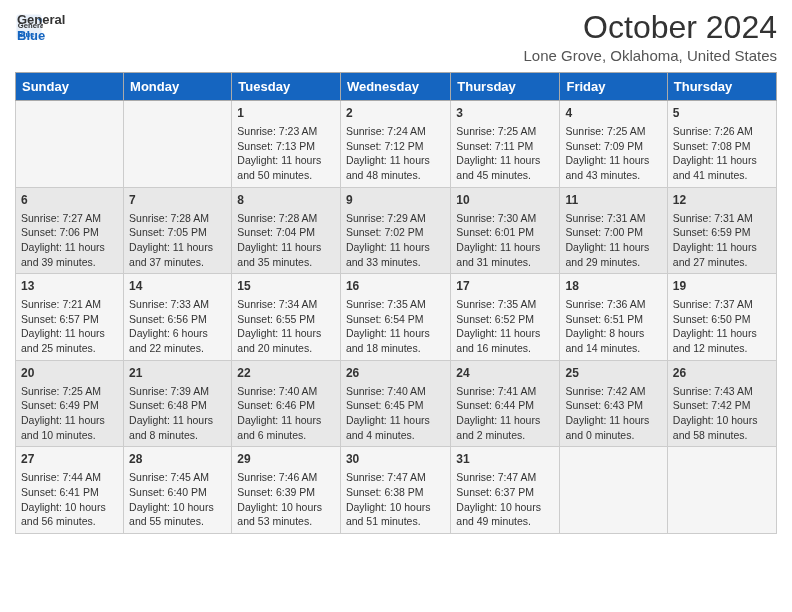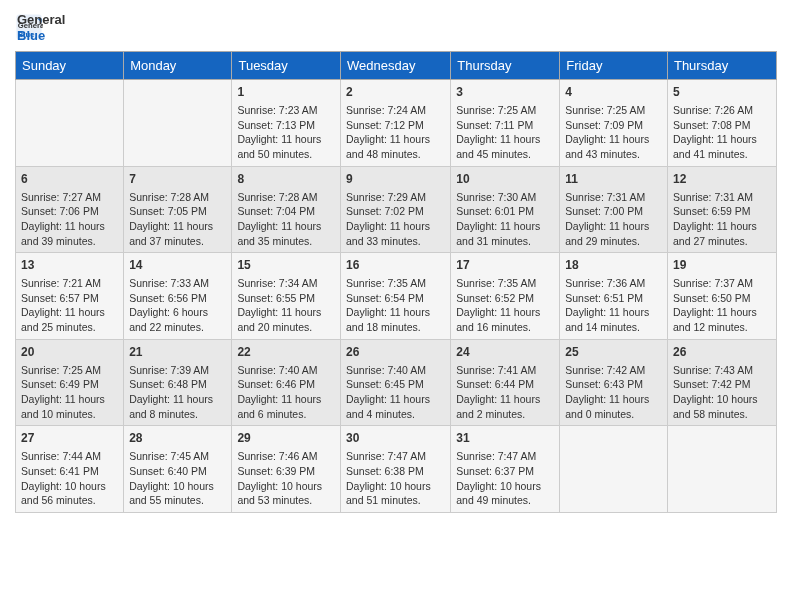--- a/index.html
+++ b/index.html
@@ -43,21 +43,21 @@
       width: 100%;
       border-collapse: collapse;
       font-size: 11px;
     }
     .calendar-table thead tr th {
       background-color: #1565c0;
       color: #fff;
       text-align: left;
       padding: 6px 6px;
       font-size: 13px;
-      font-weight: normal;
+      font-weight: bold;
       border: 1px solid #aaa;
     }
     .calendar-table tbody tr td {
       border: 1px solid #ccc;
       vertical-align: top;
       padding: 4px 5px;
       width: 113px;
       height: 80px;
       color: #333;
       font-size: 10.5px;
@@ -86,20 +86,24 @@
         <rect x="2" y="2" width="36" height="36" rx="4" fill="#1565c0" opacity="0.1"></rect>
         <text x="4" y="22" font-size="11" font-weight="bold" fill="#333" font-family="Arial">General</text>
         <text x="4" y="34" font-size="11" font-weight="bold" fill="#1565c0" font-family="Arial">Blue</text>
         <polygon points="32,8 38,14 38,8" fill="#1565c0"></polygon>
       </svg>
       <div style="display:flex;flex-direction:column;line-height:1.2;margin-left:-28px;margin-top:2px;">
         <span style="font-size:13px;font-weight:bold;color:#333;">General</span>
         <span style="font-size:13px;font-weight:bold;color:#1565c0;">Blue</span>
       </div>
     </div>
+    <div class="title-block">
+      <div class="main-title">October 2024</div>
+      <div class="subtitle">Lone Grove, Oklahoma, United States</div>
+    </div>
   </div>
 
   <table class="calendar-table">
     <thead>
       <tr>
       <th>Sunday</th>
           <th>Monday</th>
           <th>Tuesday</th>
           <th>Wednesday</th>
           <th>Thursday</th>
@@ -125,21 +129,21 @@
           <td><span class="day-number">10</span><span>Sunrise: 7:30 AM</span><br><span>Sunset: 6:01 PM</span><br><span>Daylight: 11 hours and 31 minutes.</span></td>
           <td><span class="day-number">11</span><span>Sunrise: 7:31 AM</span><br><span>Sunset: 7:00 PM</span><br><span>Daylight: 11 hours and 29 minutes.</span></td>
           <td><span class="day-number">12</span><span>Sunrise: 7:31 AM</span><br><span>Sunset: 6:59 PM</span><br><span>Daylight: 11 hours and 27 minutes.</span></td>
         </tr>
         <tr>
           <td><span class="day-number">13</span><span>Sunrise: 7:21 AM</span><br><span>Sunset: 6:57 PM</span><br><span>Daylight: 11 hours and 25 minutes.</span></td>
           <td><span class="day-number">14</span><span>Sunrise: 7:33 AM</span><br><span>Sunset: 6:56 PM</span><br><span>Daylight: 6 hours and 22 minutes.</span></td>
           <td><span class="day-number">15</span><span>Sunrise: 7:34 AM</span><br><span>Sunset: 6:55 PM</span><br><span>Daylight: 11 hours and 20 minutes.</span></td>
           <td><span class="day-number">16</span><span>Sunrise: 7:35 AM</span><br><span>Sunset: 6:54 PM</span><br><span>Daylight: 11 hours and 18 minutes.</span></td>
           <td><span class="day-number">17</span><span>Sunrise: 7:35 AM</span><br><span>Sunset: 6:52 PM</span><br><span>Daylight: 11 hours and 16 minutes.</span></td>
-          <td><span class="day-number">18</span><span>Sunrise: 7:36 AM</span><br><span>Sunset: 6:51 PM</span><br><span>Daylight: 11 hours and 14 minutes.</span></td>
+          <td><span class="day-number">18</span><span>Sunrise: 7:36 AM</span><br><span>Sunset: 6:51 PM</span><br><span>Daylight: 8 hours and 14 minutes.</span></td>
           <td><span class="day-number">19</span><span>Sunrise: 7:37 AM</span><br><span>Sunset: 6:50 PM</span><br><span>Daylight: 11 hours and 12 minutes.</span></td>
         </tr>
         <tr>
           <td><span class="day-number">20</span><span>Sunrise: 7:25 AM</span><br><span>Sunset: 6:49 PM</span><br><span>Daylight: 11 hours and 10 minutes.</span></td>
           <td><span class="day-number">21</span><span>Sunrise: 7:39 AM</span><br><span>Sunset: 6:48 PM</span><br><span>Daylight: 11 hours and 8 minutes.</span></td>
           <td><span class="day-number">22</span><span>Sunrise: 7:40 AM</span><br><span>Sunset: 6:46 PM</span><br><span>Daylight: 11 hours and 6 minutes.</span></td>
           <td><span class="day-number">26</span><span>Sunrise: 7:40 AM</span><br><span>Sunset: 6:45 PM</span><br><span>Daylight: 11 hours and 4 minutes.</span></td>
           <td><span class="day-number">24</span><span>Sunrise: 7:41 AM</span><br><span>Sunset: 6:44 PM</span><br><span>Daylight: 11 hours and 2 minutes.</span></td>
           <td><span class="day-number">25</span><span>Sunrise: 7:42 AM</span><br><span>Sunset: 6:43 PM</span><br><span>Daylight: 11 hours and 0 minutes.</span></td>
           <td><span class="day-number">26</span><span>Sunrise: 7:43 AM</span><br><span>Sunset: 7:42 PM</span><br><span>Daylight: 10 hours and 58 minutes.</span></td>

